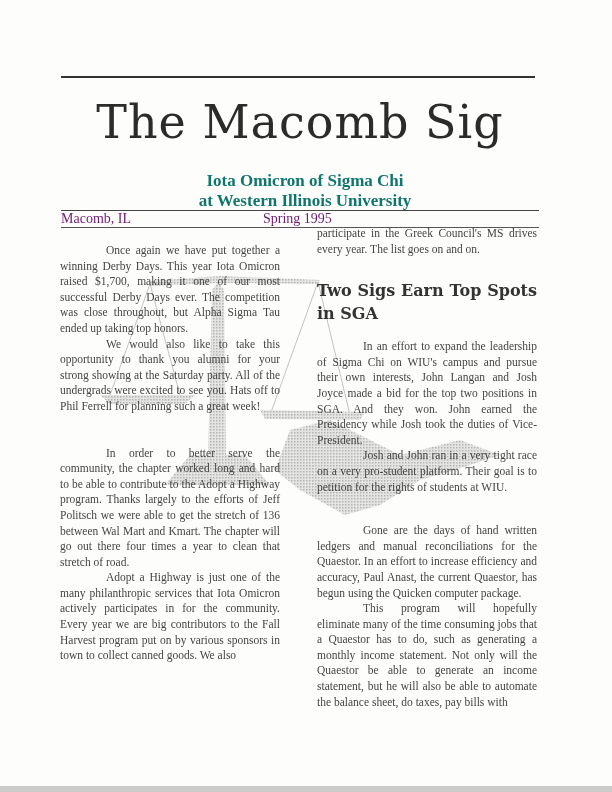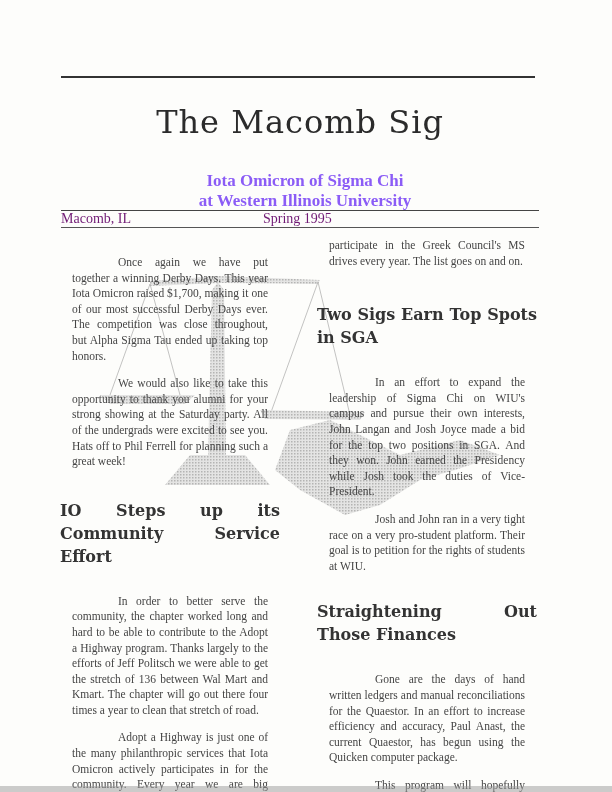--- a/index.html
+++ b/index.html
@@ -1,33 +1,33 @@
 <!DOCTYPE html>
 <html><head>
 <meta charset="utf-8">
 <style>
   html,body{margin:0;padding:0;}
   body{width:612px;height:792px;background:#fdfdfb;position:relative;overflow:hidden;
        font-family:"Liberation Serif","DejaVu Serif",serif;color:#2a2a2a;}
   .page{position:absolute;left:0;top:0;width:612px;height:792px;}
   .rule-top{position:absolute;left:61px;top:76px;width:474px;height:2px;background:#333;}
   .masthead{position:absolute;left:60px;top:92px;width:480px;text-align:center;
-            font-family:"DejaVu Serif",serif;font-size:32px;font-weight:normal;letter-spacing:1px;
+            font-family:"DejaVu Serif",serif;font-size:46px;font-weight:normal;letter-spacing:1px;
             color:#2b2b2b;line-height:60px;}
   .subtitle{position:absolute;left:60px;top:171px;width:490px;text-align:center;
-            font-weight:bold;font-size:17px;line-height:20px;color:#8b5cf6;}
+            font-weight:bold;font-size:17px;line-height:20px;color:#0f766e;}
   .rule-mid{position:absolute;left:61px;top:210px;width:478px;height:1px;background:#444;}
   .dateline{position:absolute;top:211px;font-size:14px;color:#701a75;}
   .rule-mid2{position:absolute;left:61px;top:227px;width:478px;height:1px;background:#555;}
   .col{position:absolute;width:220px;}
   .col.left{left:60px;top:229px;}
   .col.right{left:317px;top:226px;}
   h2{font-family:"DejaVu Serif",serif;font-weight:bold;font-size:16px;line-height:23px;
      margin:0;color:#333;text-align:justify;}
-  p{margin:12px;font-size:11.5px;line-height:15.6px;text-align:justify;color:#444;}
+  p{margin:0;font-size:11.5px;line-height:15.6px;text-align:justify;color:#444;}
   p.ind{text-indent:46px;}
   .gap-h{height:17px;}
   .watermark{position:absolute;left:0;top:0;width:612px;height:792px;pointer-events:none;opacity:0.55;}
   .bottom-edge{position:absolute;left:0;top:786px;width:612px;height:6px;background:#9a9a9a;opacity:.5;}
 </style>
 </head>
 <body>
 
 <div class="page">
 
@@ -65,34 +65,32 @@
     <polygon points="190,455 245,455 270,485 165,485" fill="url(#ht)"></polygon>
 
     <polygon points="290,430 330,420 370,440 400,455 460,440 500,455 455,470 420,480 380,505 345,515 300,490 275,470" fill="url(#ht)"></polygon>
   </svg>
 
   <div class="col left">
     <div style="height:14px"></div>
     <p class="ind">Once again we have put together a winning Derby Days. This year Iota Omicron raised $1,700, making it one of our most successful Derby Days ever. The competition was close throughout, but Alpha Sigma Tau ended up taking top honors.</p>
     <p class="ind">We would also like to take this opportunity to thank you alumni for your strong showing at the Saturday party. All of the undergrads were excited to see you. Hats off to Phil Ferrell for planning such a great week!</p>
     <div class="gap-h"></div>
-    <h2>IO Steps up its Community Service Effort</h2>
     <div style="height:14px"></div>
     <p class="ind">In order to better serve the community, the chapter worked long and hard to be able to contribute to the Adopt a Highway program. Thanks largely to the efforts of Jeff Politsch we were able to get the stretch of 136 between Wal Mart and Kmart. The chapter will go out there four times a year to clean that stretch of road.</p>
     <p class="ind">Adopt a Highway is just one of the many philanthropic services that Iota Omicron actively participates in for the community. Every year we are big contributors to the Fall Harvest program put on by various sponsors in town to collect canned goods. We also</p>
   </div>
 
   <div class="col right">
     <p>participate in the Greek Council's MS drives every year. The list goes on and on.</p>
     <div style="height:22px"></div>
     <h2>Two Sigs Earn Top Spots in SGA</h2>
     <div style="height:14px"></div>
     <p class="ind">In an effort to expand the leadership of Sigma Chi on WIU's campus and pursue their own interests, John Langan and Josh Joyce made a bid for the top two positions in SGA. And they won. John earned the Presidency while Josh took the duties of Vice-President.</p>
     <p class="ind">Josh and John ran in a very tight race on a very pro-student platform. Their goal is to petition for the rights of students at WIU.</p>
     <div style="height:14px"></div>
-    <h2>Straightening Out Those Finances</h2>
     <div style="height:14px"></div>
     <p class="ind">Gone are the days of hand written ledgers and manual reconciliations for the Quaestor. In an effort to increase efficiency and accuracy, Paul Anast, the current Quaestor, has begun using the Quicken computer package.</p>
     <p class="ind">This program will hopefully eliminate many of the time consuming jobs that a Quaestor has to do, such as generating a monthly income statement. Not only will the Quaestor be able to generate an income statement, but he will also be able to automate the balance sheet, do taxes, pay bills with</p>
   </div>
 
   <div class="bottom-edge"></div>
 </div>
 
 </body></html>

